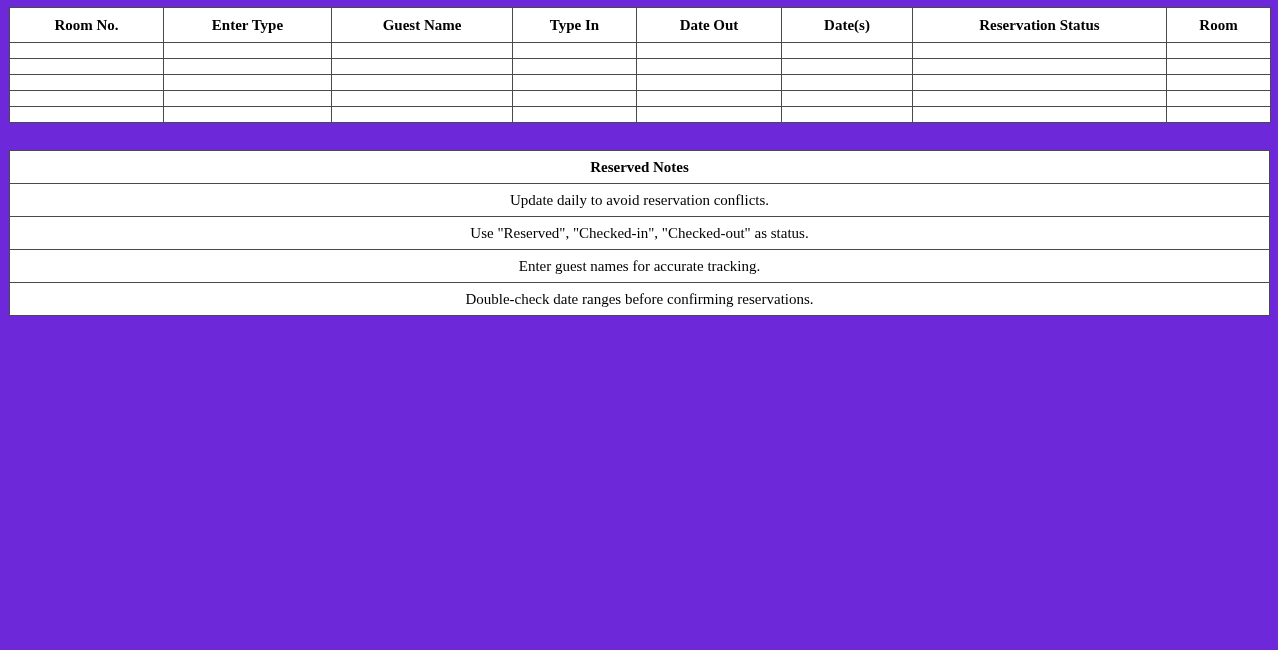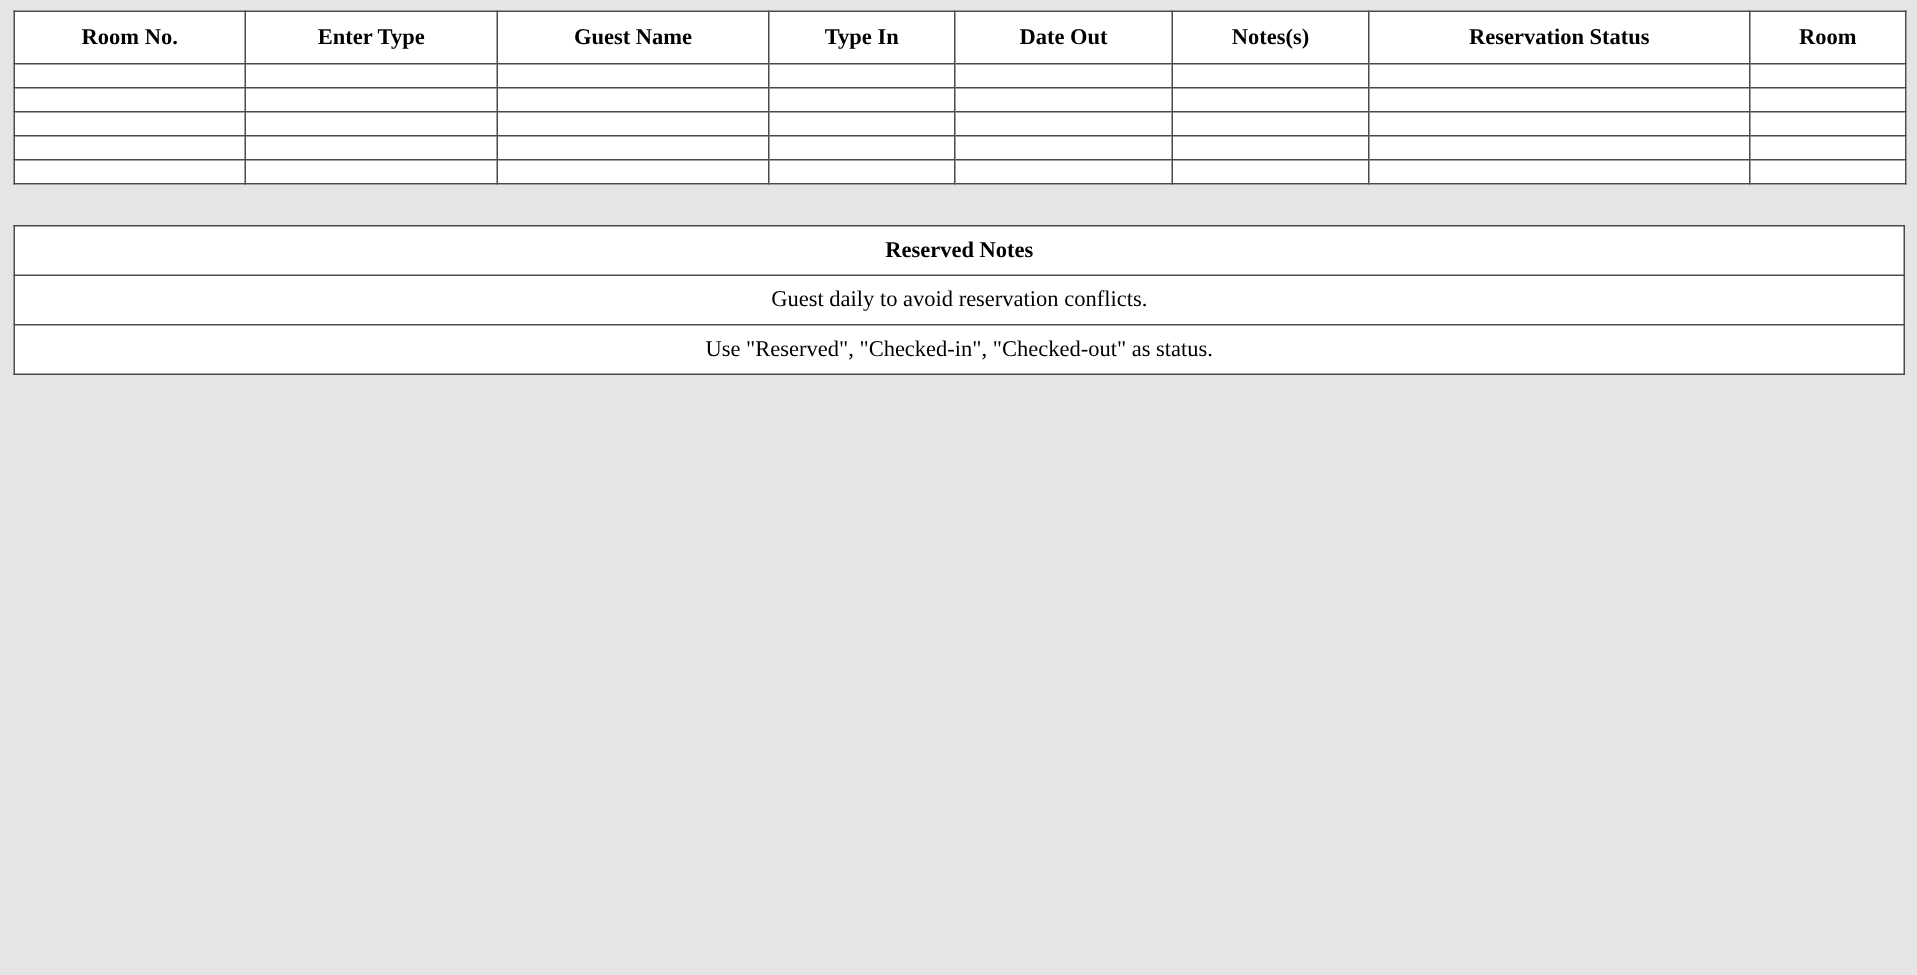--- a/index.html
+++ b/index.html
@@ -11,21 +11,21 @@
     width: 1278px;
     height: 650px;
     font-family: "Liberation Serif", "DejaVu Serif", serif;
     color: #000000;
     overflow: hidden;
   }
   .page {
     position: relative;
     width: 1278px;
     height: 650px;
-    background: #e5e5e5;
+    background: #6d28d9;
   }
 
   
   .reservation-wrap {
     position: absolute;
     left: 9px;
     top: 7px;
     width: 1261px;
   }
   table.grid {
@@ -112,21 +112,21 @@
           <col class="c6">
           <col class="c7">
       </colgroup>
       <thead>
         <tr>
           <th>Room No.</th>
           <th>Enter Type</th>
           <th>Guest Name</th>
           <th>Type In</th>
           <th>Date Out</th>
-          <th>Notes(s)</th>
+          <th>Date(s)</th>
           <th>Reservation Status</th>
           <th>Room</th>
         </tr>
       </thead>
       <tbody>
         <tr>
           <td></td>
           <td></td>
           <td></td>
           <td></td>
@@ -181,22 +181,28 @@
 
   <div class="notes-wrap">
     <table class="notes">
       <thead>
         <tr>
           <th>Reserved Notes</th>
         </tr>
       </thead>
       <tbody>
         <tr>
-          <td>Guest daily to avoid reservation conflicts.</td>
+          <td>Update daily to avoid reservation conflicts.</td>
         </tr>
         <tr>
           <td>Use "Reserved", "Checked-in", "Checked-out" as status.</td>
+        </tr>
+        <tr>
+          <td>Enter guest names for accurate tracking.</td>
+        </tr>
+        <tr>
+          <td>Double-check date ranges before confirming reservations.</td>
         </tr>
       </tbody>
     </table>
   </div>
 
 </div>
 
 </body></html>

